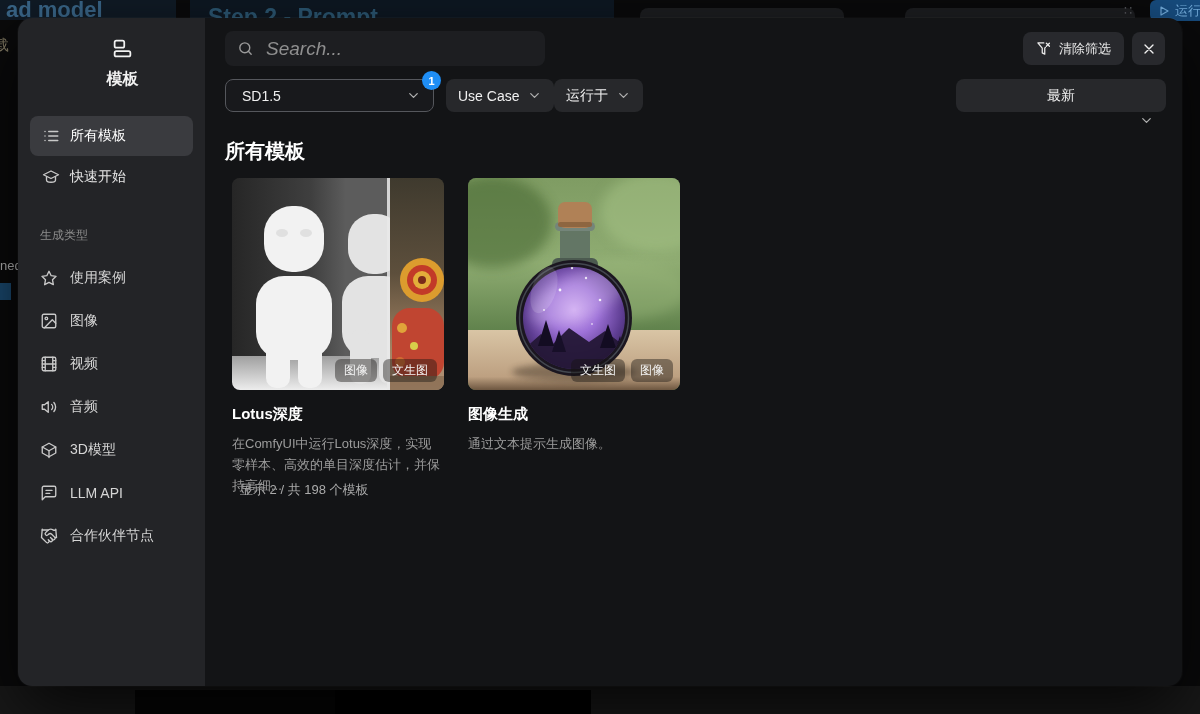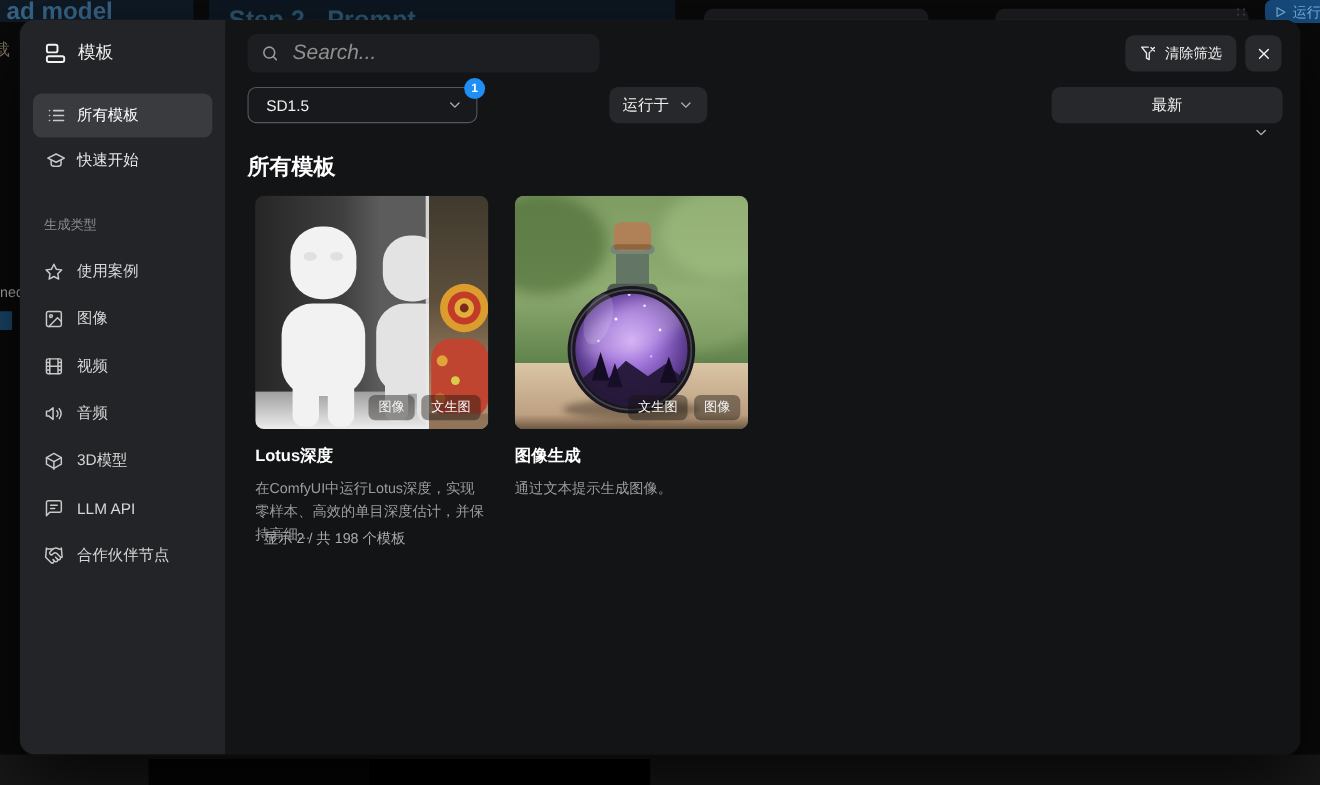--- a/index.html
+++ b/index.html
@@ -32,21 +32,21 @@
   .bg-bottom-black { position:absolute; left:335px; top:4px; width:256px; height:24px; background:#000; }
   .bg-bottom-dark { position:absolute; left:135px; top:4px; width:200px; height:24px; background:#060606; }
 
   
   .modal {
     position:absolute; left:18px; top:18px; width:1164px; height:668px;
     border-radius:14px; overflow:hidden; display:flex; z-index:5;
     box-shadow:0 24px 70px rgba(0,0,0,.78), 0 0 0 1px rgba(255,255,255,.03);
   }
   .sidebar { width:187px; flex-shrink:0; background:#232427; }
-  .side-header { display:flex; align-items:center; gap:10px; margin:20px 0 0 22px; color:#f2f2f2; font-size:16px; font-weight:400; }
+  .side-header { display:flex; align-items:center; gap:10px; margin:20px 0 0 22px; color:#f2f2f2; font-size:16px; font-weight:700;flex-direction:column; }
   .nav { margin-top:26px; }
   .nav-item {
     display:flex; align-items:center; gap:10px; height:40px; margin:0 12px 1px;
     padding-left:12px; border-radius:8px; color:#e6e6e6; font-size:14px; cursor:pointer;
   }
   .nav-item.sel { background:#3a3b3f; color:#fff; }
   .side-section { margin:30px 12px 0 22px; font-size:12px; color:#8d8d8d; }
   .cats { margin-top:12px; }
   .cat { display:flex; align-items:center; gap:12px; height:43px; padding-left:22px; color:#d6d6d6; font-size:14px; cursor:pointer; }
   .ic { flex-shrink:0; color:#c9c9c9; }
@@ -232,20 +232,28 @@
       <div class="pill pill-sd">
         <span>SD1.5</span>
         <span class="chev">
             <svg width="15" height="15" viewBox="0 0 24 24" fill="none" stroke="currentColor" stroke-width="2" stroke-linecap="round" stroke-linejoin="round">
               <path d="m6 9 6 6 6-6"></path>
             </svg>
           </span>
         <span class="badge" id="sd-badge" style="background: rgb(31, 142, 245);">1</span>
       </div>
 
+      <div class="pill pill-uc">
+        <span>Use Case</span>
+        <span class="chev">
+            <svg width="15" height="15" viewBox="0 0 24 24" fill="none" stroke="currentColor" stroke-width="2" stroke-linecap="round" stroke-linejoin="round">
+              <path d="m6 9 6 6 6-6"></path>
+            </svg>
+          </span>
+      </div>
 
       <div class="pill pill-ro">
         <span>运行于</span>
         <span class="chev">
             <svg width="15" height="15" viewBox="0 0 24 24" fill="none" stroke="currentColor" stroke-width="2" stroke-linecap="round" stroke-linejoin="round">
               <path d="m6 9 6 6 6-6"></path>
             </svg>
           </span>
       </div>
 

